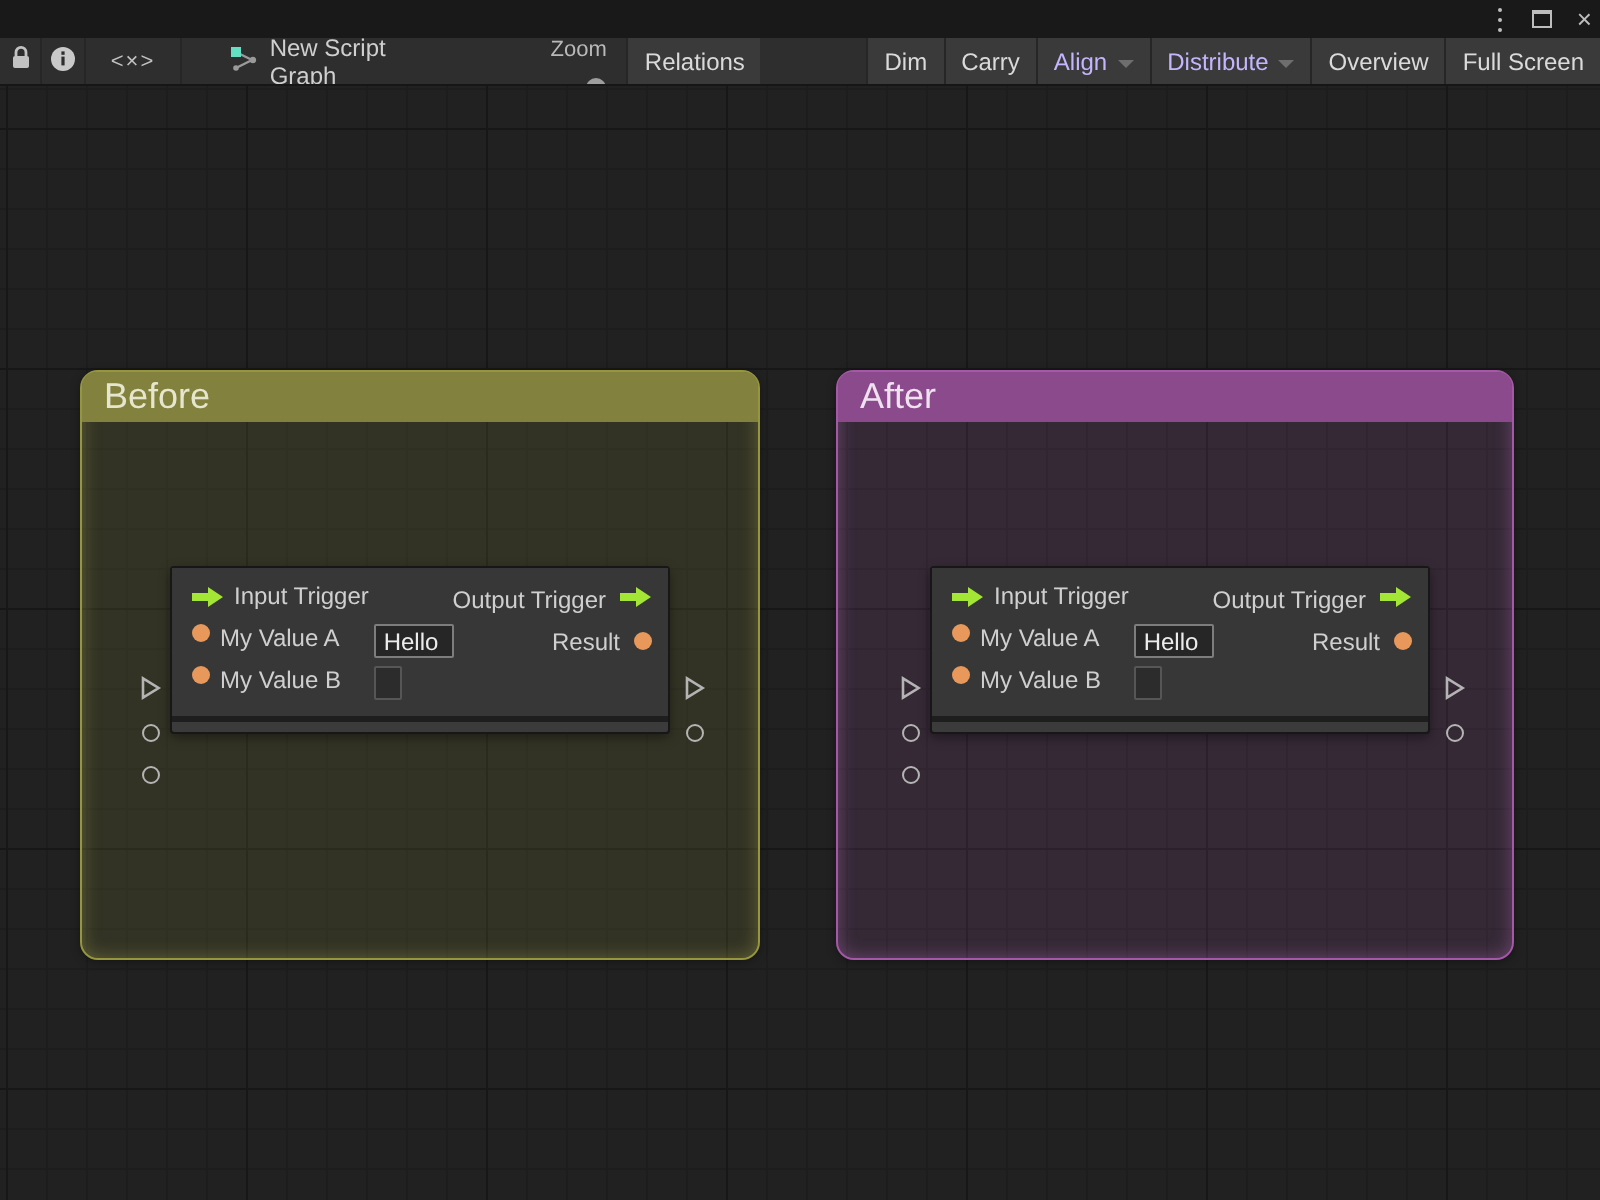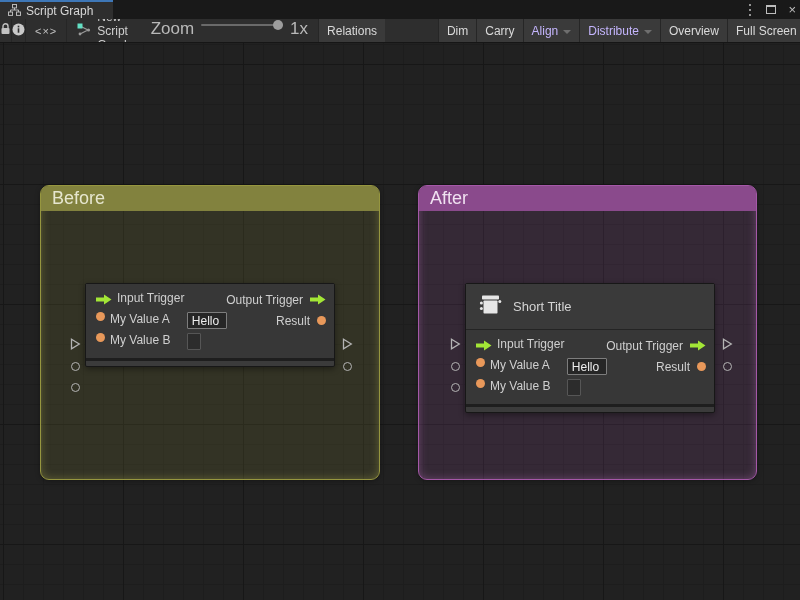--- a/index.html
+++ b/index.html
@@ -26,21 +26,21 @@
   .tb-btn.icon-only { width:28px; padding:0; }
   .tb-btn.wide { width:58px; }
   .tb-spacer { width:18px; }
   .tb-group-right { margin-left:auto; display:flex; align-items:stretch; }
   .seg { display:flex; align-items:center; padding:0 8px; background:#3a3a3a;
          border-left:1px solid #262626; color:#dadada; font-size:12px; white-space:nowrap; gap:5px; cursor:default; }
   .seg.active { background:#515151; color:#f2f2f2;margin-top:42px; }
   .seg.disabled { color:#c4b5fd; }
   .arrow-down { width:0; height:0; border-left:4px solid transparent; border-right:4px solid transparent;
                 border-top:4px solid #6e6e6e; margin-top:2px; }
-  .zoom-area { display:flex; align-items:flex-start; gap:7px; padding:0 10px; color:#b9b9b9; font-size:17px; }
+  .zoom-area { display:flex; align-items:flex-end; gap:7px; padding:0 10px; color:#b9b9b9; font-size:11px;flex-direction:column; }
   .slider { position:relative; width:82px; height:12px; }
   .slider-track { position:absolute; left:0; right:0; top:5px; height:2px; background:#6a6a6a; border-radius:1px; }
   .slider-handle { position:absolute; right:0; top:1px; width:10px; height:10px; border-radius:50%; background:#9d9d9d; }
   .newgraph { display:flex; align-items:center; gap:6px; padding:0 10px; color:#cfcfcf; font-size:12px; cursor:default; }
 
   
   .canvas { position:absolute; left:0; top:43px; width:800px; height:557px; background-color:#212121;
     background-image:
       linear-gradient(to right, #171717 1px, transparent 1px),
       linear-gradient(to bottom, #171717 1px, transparent 1px),
@@ -84,31 +84,20 @@
   .oc { width:9px; height:9px; border:1.3px solid #b4b4b4; border-radius:50%; background:transparent; }
   .op-l { left:2px; } .op-r { right:2px; }
   .op-row1 { top:54px; } .op-row2 { top:76px; } .op-row3 { top:97px; }
 </style>
 </head>
 <body>
 
 <div class="window">
 
   <div class="tabbar">
-    <div class="tab">
-      <span>
-        <svg width="13" height="12" viewBox="0 0 13 12">
-          <rect x="4.5" y="0.5" width="4" height="3.4" fill="none" stroke="#b9b9b9"></rect>
-          <rect x="0.5" y="8" width="4" height="3.4" fill="none" stroke="#b9b9b9"></rect>
-          <rect x="8.5" y="8" width="4" height="3.4" fill="none" stroke="#b9b9b9"></rect>
-          <path d="M6.5 4 V6 M2.5 8 V6 H10.5 V8" fill="none" stroke="#b9b9b9"></path>
-        </svg>
-      </span>
-      <span class="tab-label">Script Graph</span>
-    </div>
     <div class="winctl">
       <span class="kebab"></span>
       <span class="maxbox"></span>
       <span class="closex">×</span>
     </div>
   </div>
 
   <div class="toolbar">
     <div class="tb-btn icon-only">
       <span>
@@ -273,32 +262,20 @@
       <span class="outer-port op-r op-row1">
         <svg width="11" height="12" viewBox="0 0 11 12">
             <path d="M1.5 1.2 L9.3 6 L1.5 10.8 Z" fill="none" stroke="#b4b4b4" stroke-width="1.3"></path>
           </svg>
       </span>
       <span class="outer-port op-r op-row2">
           <span class="oc"></span>
         </span>
 
       <div class="node">
-        <div class="node-header">
-          <span>
-            <svg width="25" height="25" viewBox="0 0 25 25">
-              <rect x="4" y="3.5" width="17" height="4" rx="0.8" fill="#e6e6e6"></rect>
-              <rect x="5.5" y="8.5" width="14" height="13" rx="0.8" fill="#e6e6e6"></rect>
-              <circle cx="3.4" cy="11" r="1.5" fill="#e6e6e6"></circle>
-              <circle cx="3.4" cy="16.5" r="1.5" fill="#e6e6e6"></circle>
-              <circle cx="21.8" cy="9.5" r="1.5" fill="#e6e6e6"></circle>
-            </svg>
-          </span>
-          <span class="node-title">Short Title</span>
-        </div>
         <div class="node-body">
           <div class="port-row">
             <span class="lft">
               <span>
                 <svg width="16" height="11" viewBox="0 0 16 11">
                     <path d="M0 3.5 H8 V0.5 L15.5 5.5 L8 10.5 V7.5 H0 Z" fill="#a3e636"></path>
                   </svg>
               </span>
               <span class="port-label">Input Trigger</span>
             </span>

